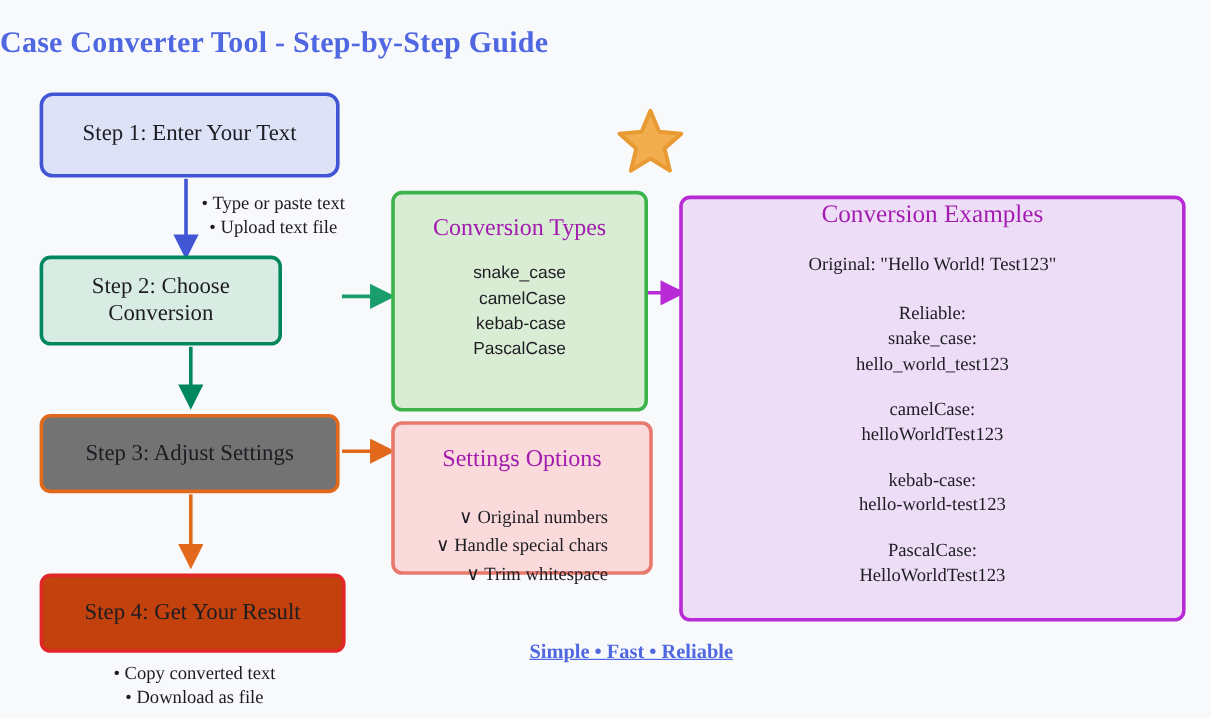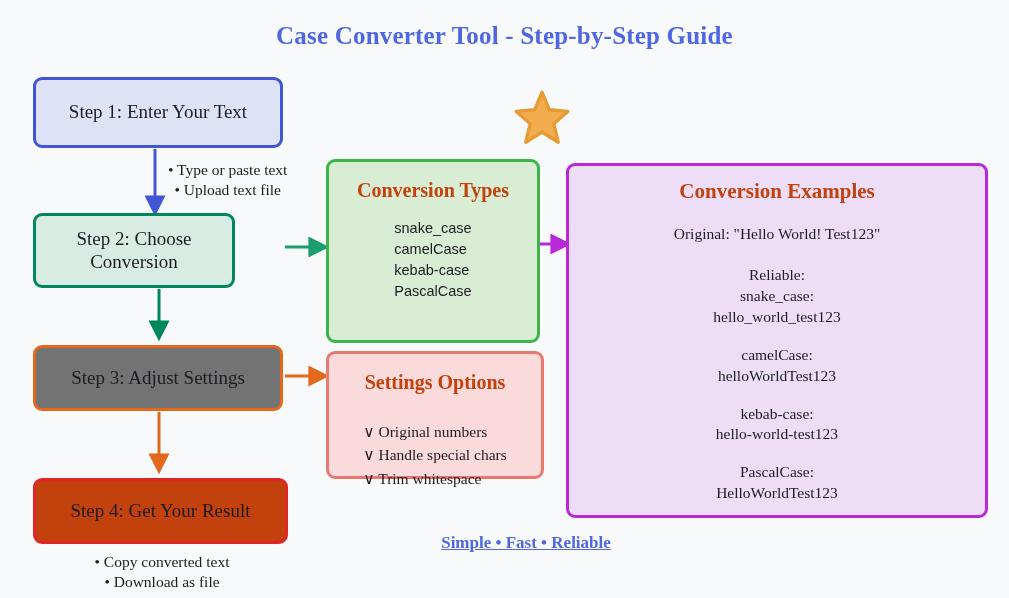--- a/index.html
+++ b/index.html
@@ -19,21 +19,20 @@
     width: 1009px;
     height: 598px;
   }
   .abs { position: absolute; }
 
   
   #page-title {
     left: 0;
     top: 22px;
     width: 1009px;
-    text-align: center;
     font-family: "Liberation Serif", serif;
     font-size: 25px;
     font-weight: bold;
     color: #4f67e0;
     letter-spacing: 0.2px;
   }
 
   
   .node {
     box-sizing: border-box;
@@ -50,21 +49,21 @@
     font-family: "Liberation Serif", serif;
     color: #1c1c22;
     line-height: 1.18;
   }
 
   
   .step .node-title { font-size: 19px; }
 
   #step1 {
     left: 33px; top: 77px; width: 250px; height: 71px;
-    background: #dde2f7; border-color: #4056d4;
+    background: #dde2f7; border-color: #4056d4; border-radius: 11px;
   }
   #step2 {
     left: 33px; top: 213px; width: 202px; height: 75px;
     background: #d9ece4; border-color: #00875e;
   }
   #step3 {
     left: 33px; top: 345px; width: 250px; height: 66px;
     background: #737373; border-color: #e2691c;
   }
   #step4 {
@@ -82,38 +81,36 @@
   #settings-options {
     left: 326px; top: 351px; width: 218px; height: 128px;
     background: #fadadb; border-color: #e8796e;
     justify-content: flex-start;
     padding-top: 17px;
   }
   #conv-examples {
     left: 566px; top: 163px; width: 422px; height: 355px;
     background: #eeddf7; border-color: #b82ad6;
     justify-content: flex-start;
-    padding-top: 13px;
   }
 
   .panel-title {
     font-family: "Liberation Serif", serif;
     font-size: 20px;
-    color: #c2410c;
-    font-weight: bold;
+    color: #a21caf;
   }
   #conv-examples .panel-title { font-size: 21px; }
 
   .panel-list {
     margin-top: 16px;
     font-family: "Liberation Sans", sans-serif;
     font-size: 14.5px;
     color: #1c1c22;
     line-height: 1.45;
-    text-align: left;
+    text-align: right;
   }
   #settings-options .panel-list {
     margin-top: 26px;
     font-family: "Liberation Serif", serif;
     font-size: 15.5px;
     line-height: 1.5;
   }
   .panel-list div { white-space: pre; }
 
   

